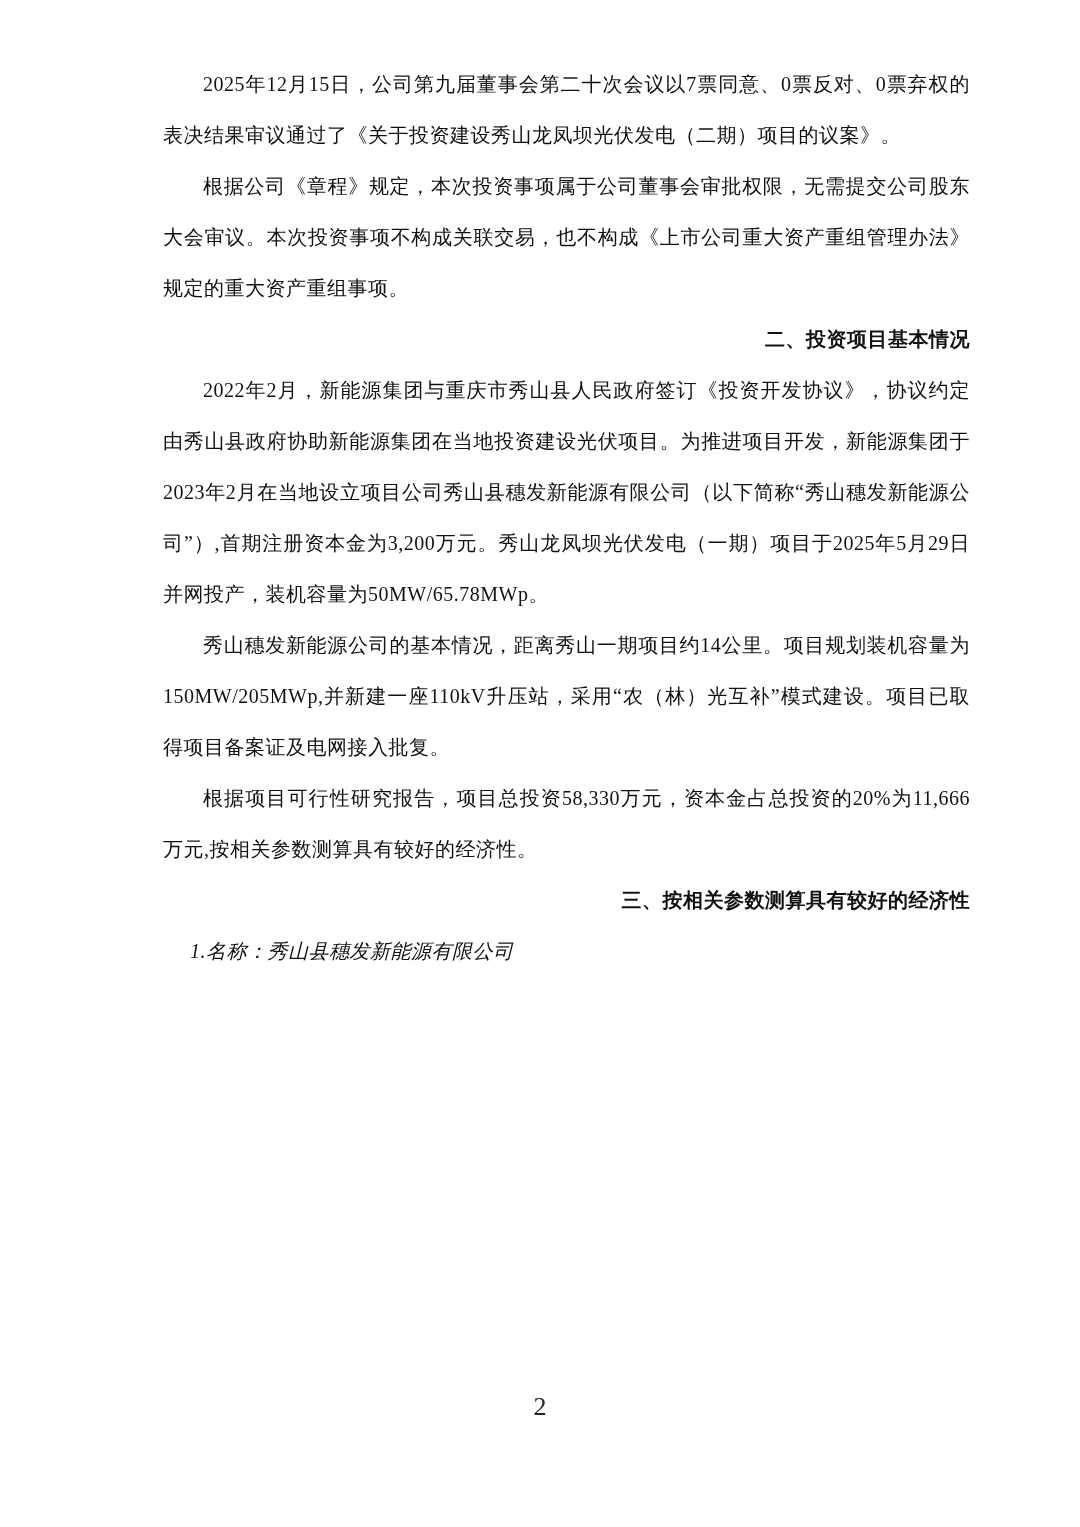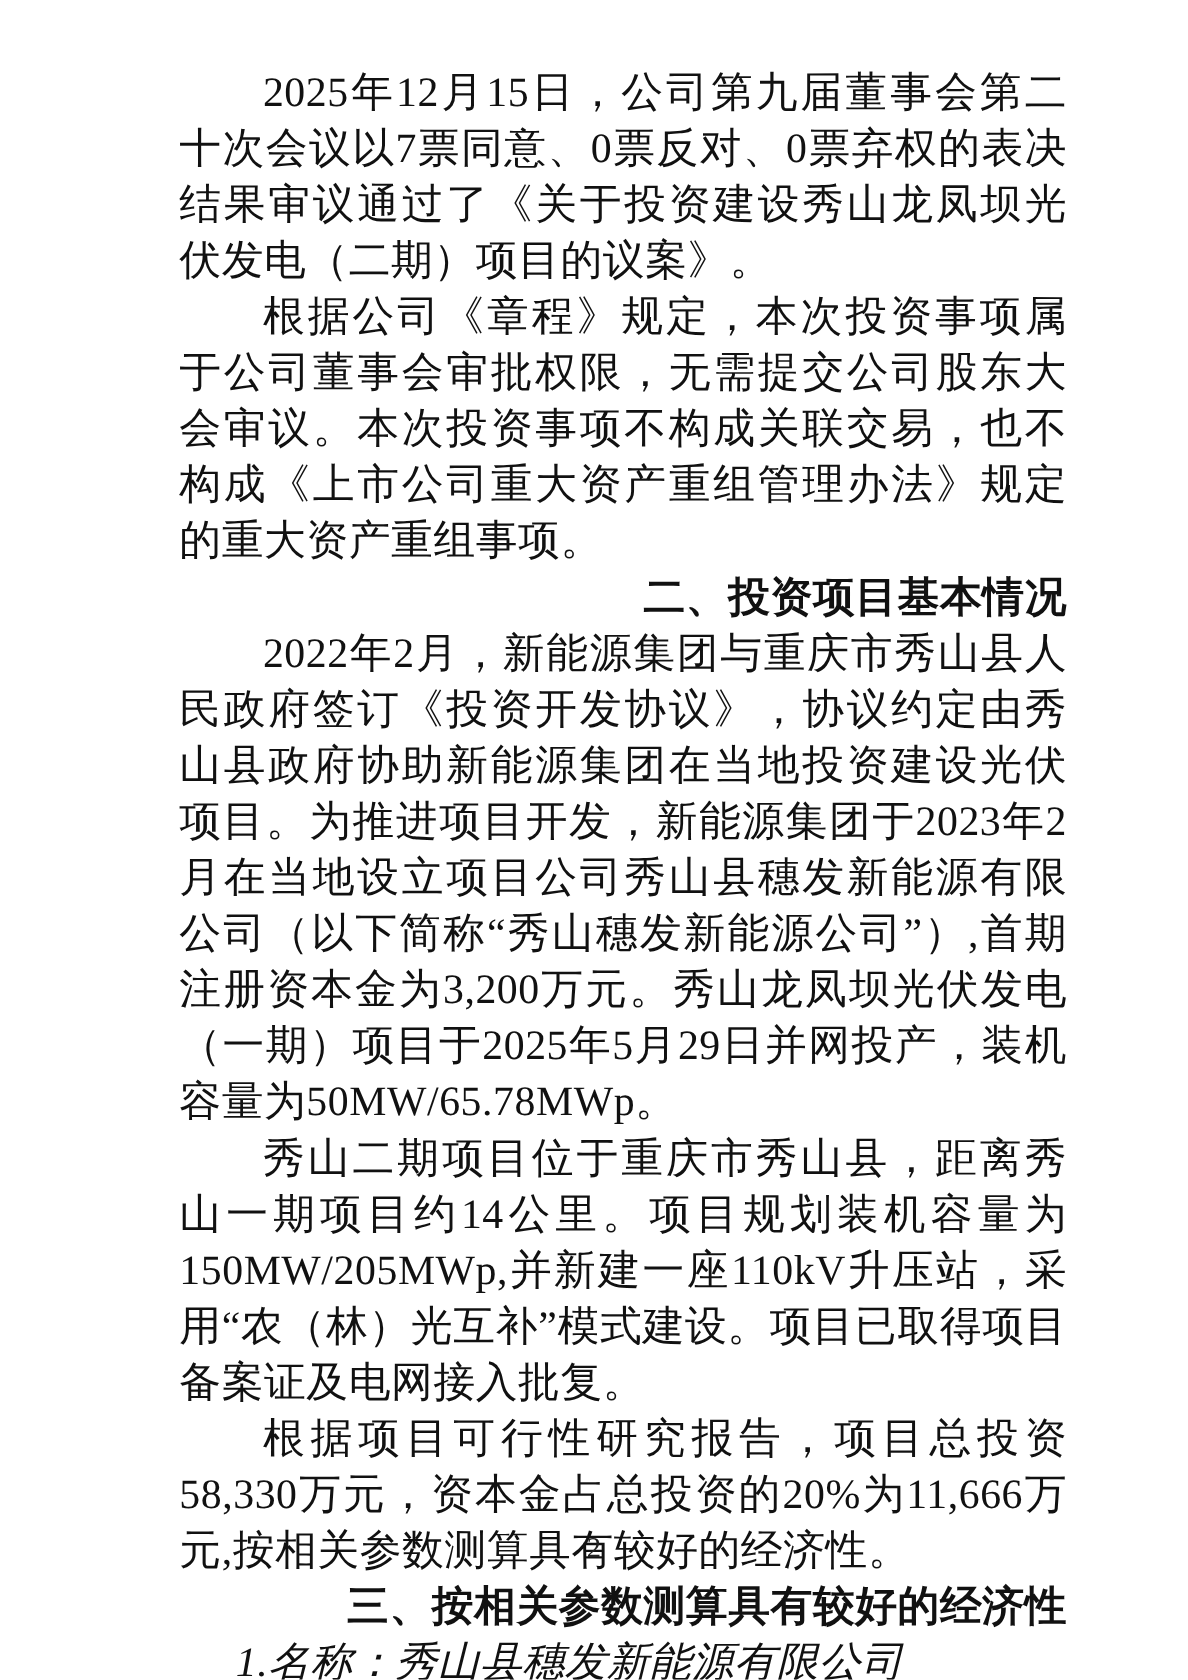--- a/index.html
+++ b/index.html
@@ -22,21 +22,21 @@
       top: 59px;
       width: 807px;
       font-size: 30px;
       line-height: 51px;
       text-align: justify;
       letter-spacing: 0.5px;
     }
     .content p, .content h2 {
       margin: 0;
       padding: 0;
-      font-size: 38px;
+      font-size: 20px;
       line-height: 51px;
     }
     .para {
       text-indent: 2em;
     }
     .heading {
       text-indent: 2em;
       font-weight: bold;
       text-align: right;
     }
@@ -60,21 +60,21 @@
   </style>
 </head>
 <body>
 
 <div class="page">
   <div class="content">
     <p class="para">2025年12月15日，公司第九届董事会第二十次会议以7票同意、0票反对、0票弃权的表决结果审议通过了《关于投资建设秀山龙凤坝光伏发电（二期）项目的议案》。</p>
     <p class="para">根据公司《章程》规定，本次投资事项属于公司董事会审批权限，无需提交公司股东大会审议。本次投资事项不构成关联交易，也不构成《上市公司重大资产重组管理办法》规定的重大资产重组事项。</p>
     <h2 class="heading">二、投资项目基本情况</h2>
     <p class="para">2022年2月，新能源集团与重庆市秀山县人民政府签订《投资开发协议》，协议约定由秀山县政府协助新能源集团在当地投资建设光伏项目。为推进项目开发，新能源集团于2023年2月在当地设立项目公司秀山县穗发新能源有限公司（以下简称“秀山穗发新能源公司”）,首期注册资本金为3,200万元。秀山龙凤坝光伏发电（一期）项目于2025年5月29日并网投产，装机容量为50MW/65.78MWp。</p>
-    <p class="para">秀山二期项目位于重庆市秀山县，距离秀山一期项目约14公里。项目规划装机容量为150MW/205MWp,并新建一座110kV升压站，采用“农（林）光互补”模式建设。项目已取得项目备案证及电网接入批复。</p>
+    <p class="para">秀山穗发新能源公司的基本情况，距离秀山一期项目约14公里。项目规划装机容量为150MW/205MWp,并新建一座110kV升压站，采用“农（林）光互补”模式建设。项目已取得项目备案证及电网接入批复。</p>
     <p class="para">根据项目可行性研究报告，项目总投资58,330万元，资本金占总投资的20%为11,666万元,按相关参数测算具有较好的经济性。</p>
     <h2 class="heading">三、按相关参数测算具有较好的经济性</h2>
     <p class="item">1.名称：秀山县穗发新能源有限公司</p>
   </div>
   <div class="footer">
     <span>2</span>
   </div>
 </div>
 
 </body></html>

